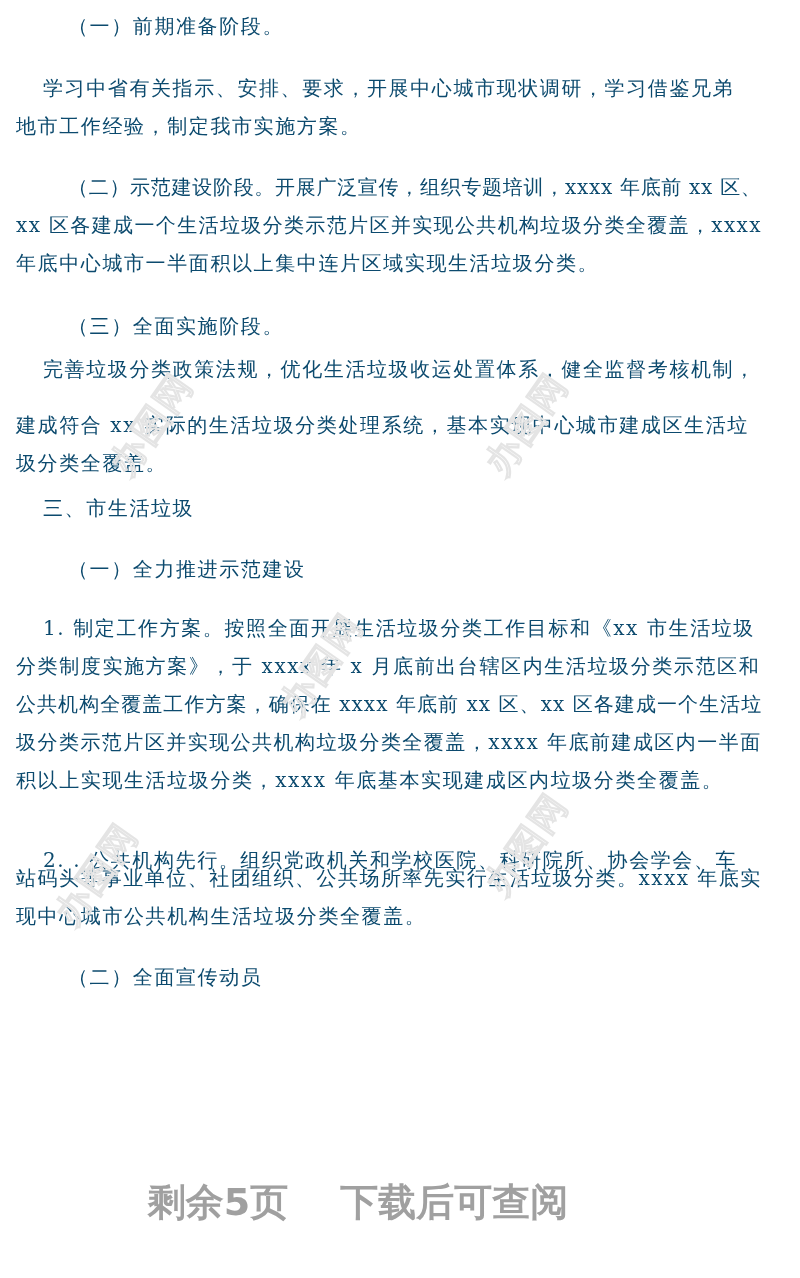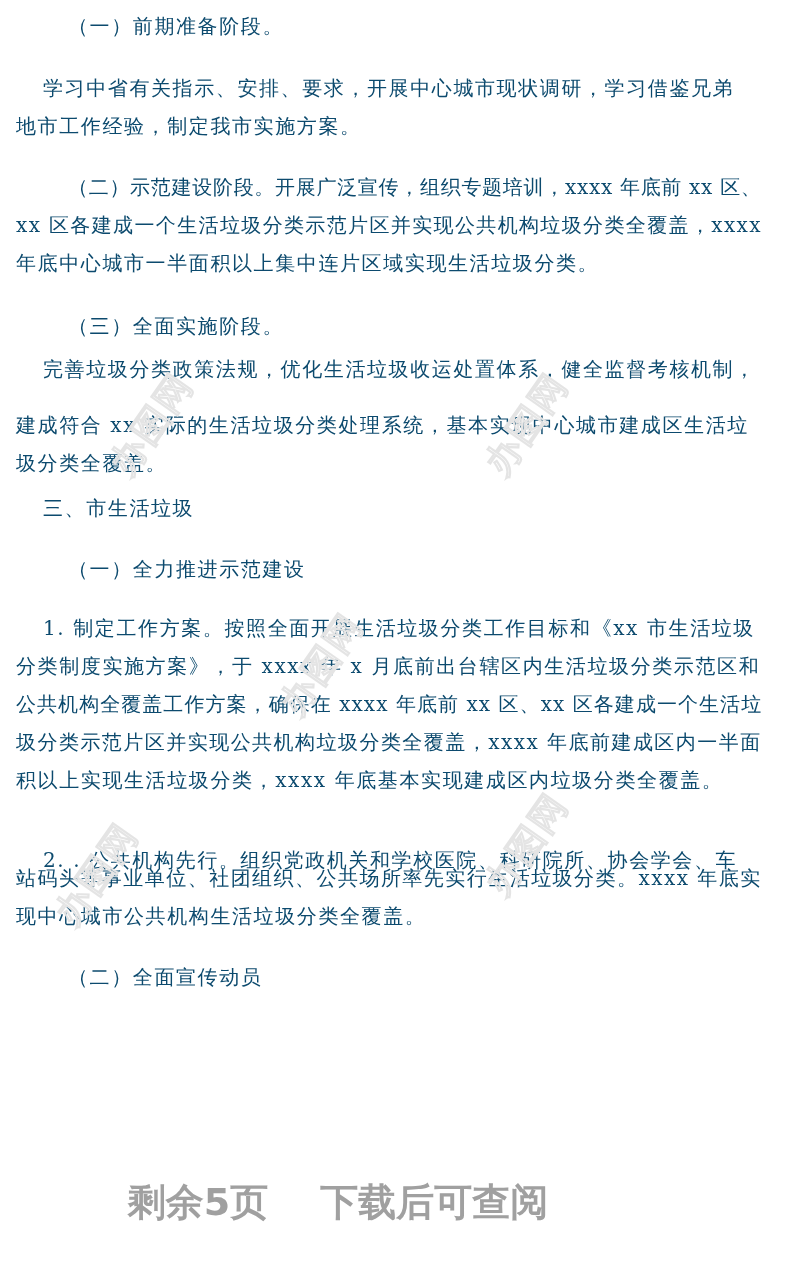--- a/index.html
+++ b/index.html
@@ -48,20 +48,21 @@
       width: 676px;
       top: 1172px;
       height: 60px;
       text-align: center;
       font-family: "DejaVu Sans", sans-serif;
       font-size: 38px;
       font-weight: bold;
       line-height: 60px;
       color: #a0a0a0;
       cursor: pointer;
+      padding-left: 20px;
     }
     .footer-banner .gap {
       display: inline-block;
       width: 52px;
     }
   </style>
 </head>
 <body>
 
 <div class="page">

